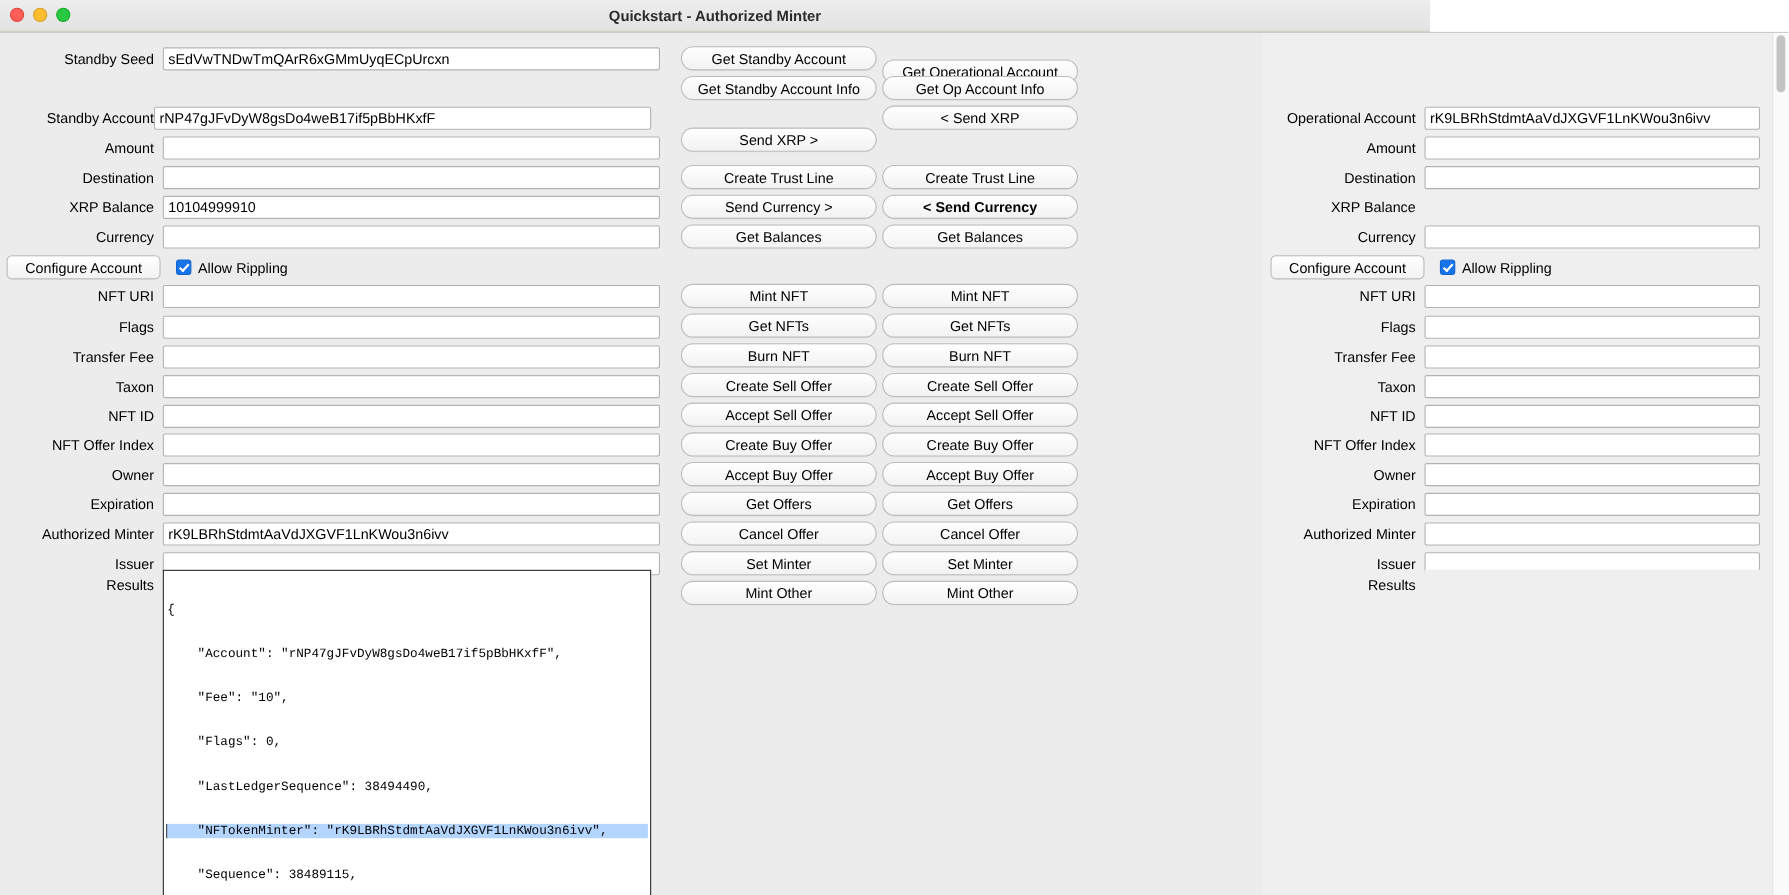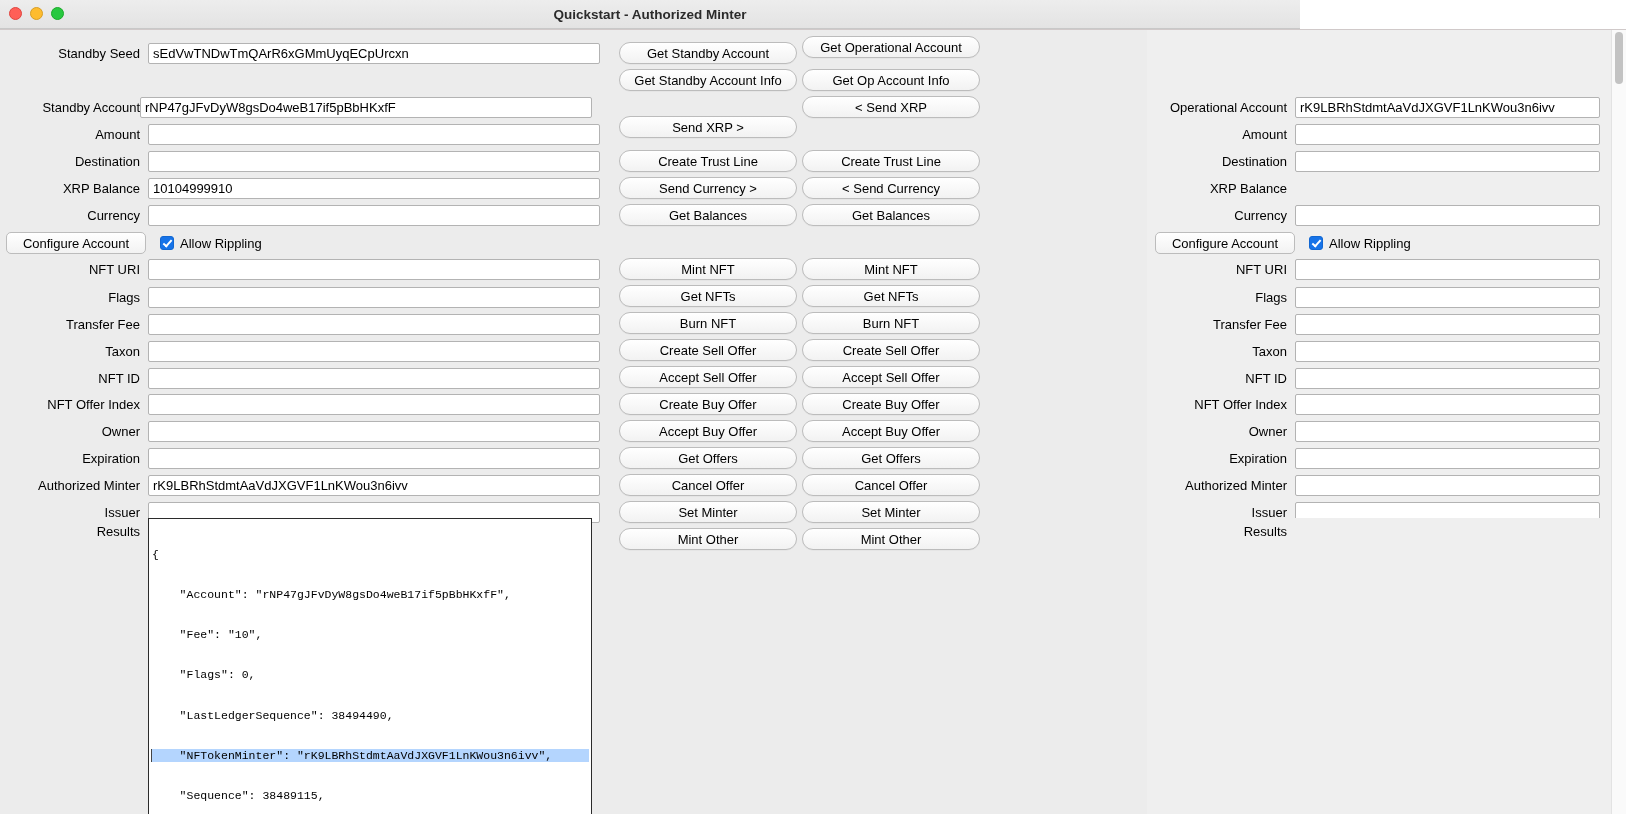--- a/index.html
+++ b/index.html
@@ -345,25 +345,25 @@
       <div class="btn wide" style="position:absolute; left:6px;  top:282px;">Burn NFT</div>
       <div class="btn wide" style="position:absolute; left:6px;  top:309px;">Create Sell Offer</div>
       <div class="btn wide" style="position:absolute; left:6px;  top:336px;">Accept Sell Offer</div>
       <div class="btn wide" style="position:absolute; left:6px;  top:363px;">Create Buy Offer</div>
       <div class="btn wide" style="position:absolute; left:6px;  top:390px;">Accept Buy Offer</div>
       <div class="btn wide" style="position:absolute; left:6px;  top:417px;">Get Offers</div>
       <div class="btn wide" style="position:absolute; left:6px;  top:444px;">Cancel Offer</div>
       <div class="btn wide" style="position:absolute; left:6px;  top:471px;">Set Minter</div>
       <div class="btn wide" style="position:absolute; left:6px;  top:498px;">Mint Other</div>
 
-      <div class="btn wide" style="position:absolute; left:189px; top:6px;">Get Operational Account</div>
+      <div class="btn wide" style="position:absolute; left:189px; top:24px;">Get Operational Account</div>
       <div class="btn wide" style="position:absolute; left:189px; top:39px;">Get Op Account Info</div>
       <div class="btn wide" style="position:absolute; left:189px; top:66px;">&lt; Send XRP</div>
       <div class="btn wide" style="position:absolute; left:189px; top:120px;">Create Trust Line</div>
-      <div class="btn wide" style="position:absolute; left:189px; top:147px;">&lt; Send Currency</div>
+      <div class="btn wide" style="position:absolute; left:189px; top:147px;font-weight:bold;">&lt; Send Currency</div>
       <div class="btn wide" style="position:absolute; left:189px; top:174px;">Get Balances</div>
       <div class="btn wide" style="position:absolute; left:189px; top:228px;">Mint NFT</div>
       <div class="btn wide" style="position:absolute; left:189px; top:255px;">Get NFTs</div>
       <div class="btn wide" style="position:absolute; left:189px; top:282px;">Burn NFT</div>
       <div class="btn wide" style="position:absolute; left:189px; top:309px;">Create Sell Offer</div>
       <div class="btn wide" style="position:absolute; left:189px; top:336px;">Accept Sell Offer</div>
       <div class="btn wide" style="position:absolute; left:189px; top:363px;">Create Buy Offer</div>
       <div class="btn wide" style="position:absolute; left:189px; top:390px;">Accept Buy Offer</div>
       <div class="btn wide" style="position:absolute; left:189px; top:417px;">Get Offers</div>
       <div class="btn wide" style="position:absolute; left:189px; top:444px;">Cancel Offer</div>

